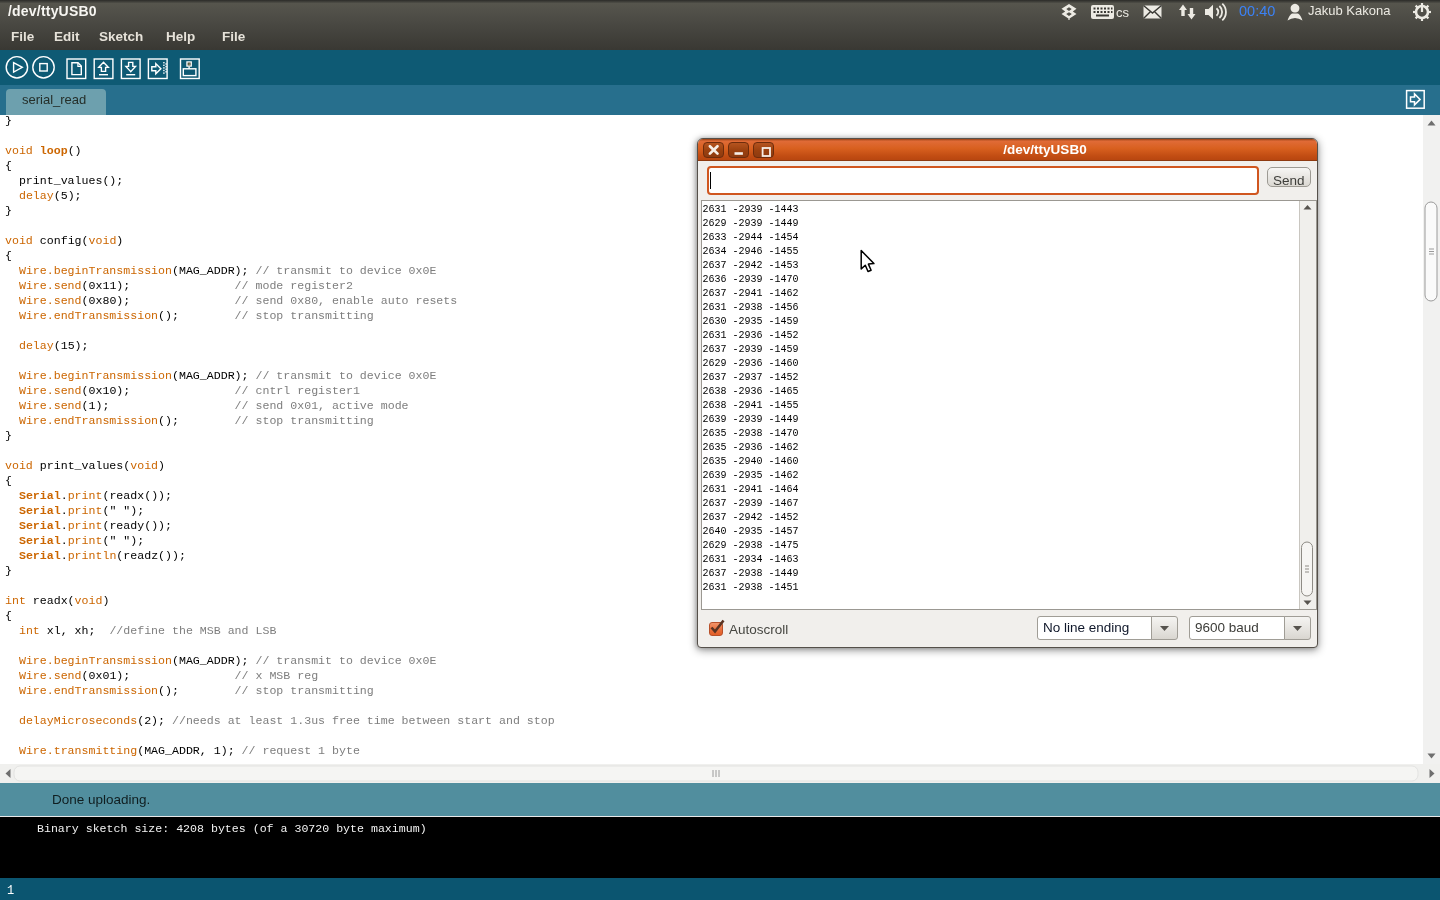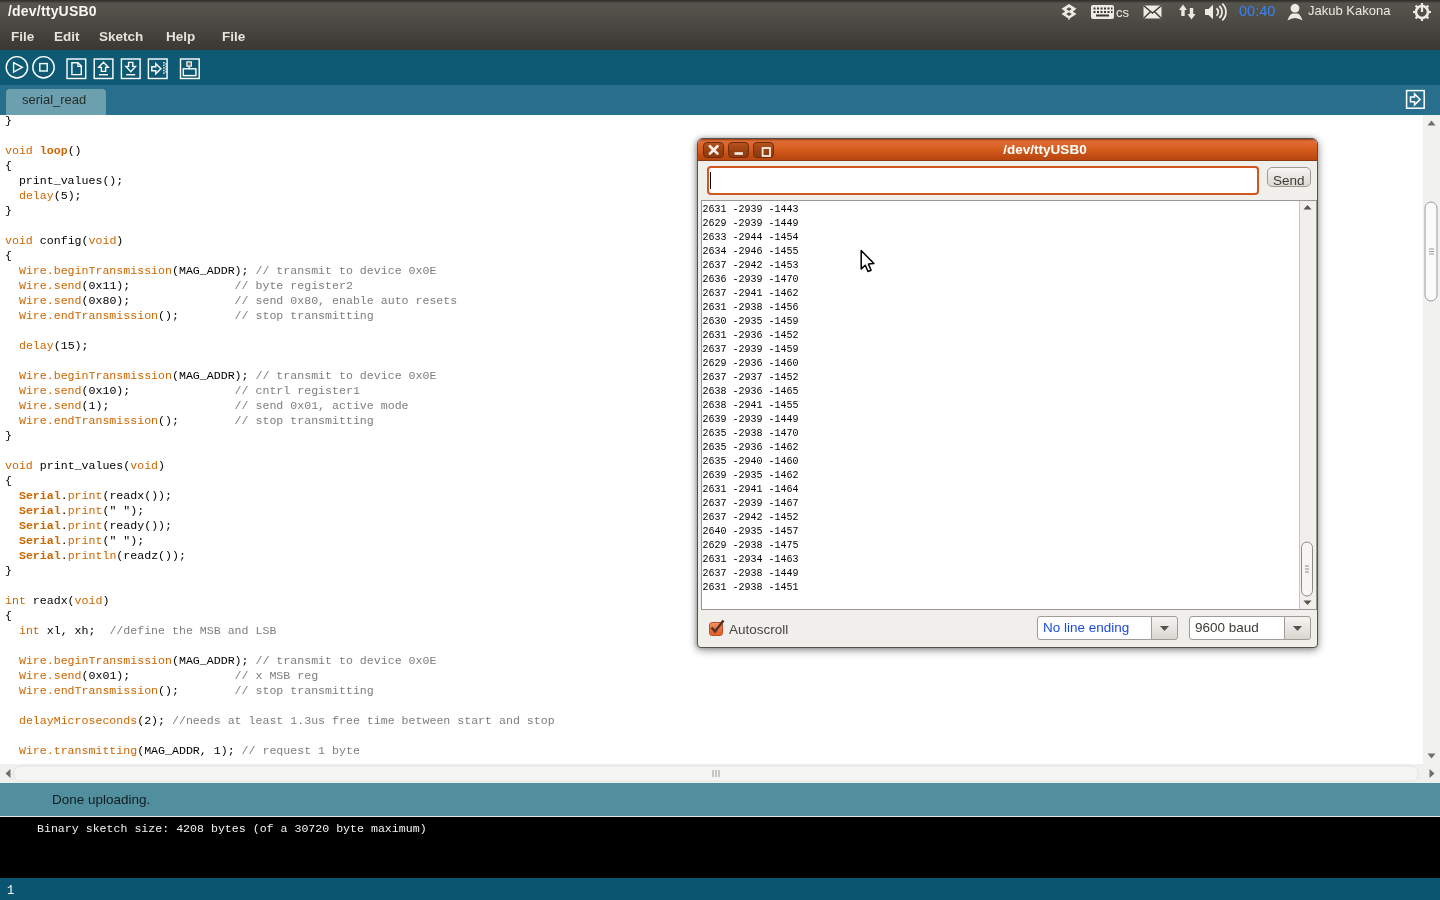--- a/index.html
+++ b/index.html
@@ -133,21 +133,21 @@
 
 <span class="kw">void</span> <span class="kb">loop</span>()
 {
   print_values();
   <span class="kw">delay</span>(5);
 }
 
 <span class="kw">void</span> config(<span class="kw">void</span>)
 {
   <span class="kw">Wire.beginTransmission</span>(MAG_ADDR); <span class="cm">// transmit to device 0x0E</span>
-  <span class="kw">Wire.send</span>(0x11);               <span class="cm">// byte register2</span>
+  <span class="kw">Wire.send</span>(0x11);               <span class="cm">// mode register2</span>
   <span class="kw">Wire.send</span>(0x80);               <span class="cm">// send 0x80, enable auto resets</span>
   <span class="kw">Wire.endTransmission</span>();        <span class="cm">// stop transmitting</span>
 
   <span class="kw">delay</span>(15);
 
   <span class="kw">Wire.beginTransmission</span>(MAG_ADDR); <span class="cm">// transmit to device 0x0E</span>
   <span class="kw">Wire.send</span>(0x10);               <span class="cm">// cntrl register1</span>
   <span class="kw">Wire.send</span>(1);                  <span class="cm">// send 0x01, active mode</span>
   <span class="kw">Wire.endTransmission</span>();        <span class="cm">// stop transmitting</span>
 }
@@ -272,21 +272,21 @@
 
     <div class="abs" style="left:10.5px;top:483px;width:14px;height:14px;background:linear-gradient(180deg,#f29469 0%,#ea7240 50%,#e25f28 100%);border:1px solid #b8502a;border-radius:3px;"></div>
     <svg class="abs" style="left:8px;top:477px;" width="22" height="22" viewBox="0 0 22 22">
       <path d="M5.5 11.5 L9 15.5 L17.5 4.5" stroke="#5a3423" stroke-width="2.6" fill="none"></path>
     </svg>
     <div class="abs" style="left:31px;top:483px;font-size:13.5px;color:#474742;">Autoscroll</div>
 
     <div class="abs" style="left:339px;top:477px;width:141px;height:24px;">
       <div class="abs" style="left:0;top:0;width:115px;height:24px;background:#fff;border:1px solid #a09d96;border-radius:3px 0 0 3px;"></div>
       <div class="abs" style="left:114px;top:0;width:27px;height:24px;background:linear-gradient(180deg,#f5f4f2 0%,#e6e4e0 55%,#d9d6d0 100%);border:1px solid #a09d96;border-radius:0 3px 3px 0;"></div>
-      <div class="abs" style="left:6px;top:4px;font-size:13.5px;color:#1d4ed8;">No line ending</div>
+      <div class="abs" style="left:6px;top:4px;font-size:13.5px;color:#0f172a;">No line ending</div>
       <svg class="abs" style="left:114px;top:0;" width="27" height="24" viewBox="0 0 27 24">
           <path d="M9 10 L13.5 15 L18 10 Z" fill="#56534e"></path>
         </svg>
     </div>
 
     <div class="abs" style="left:491px;top:477px;width:122px;height:16px;">
       <div class="abs" style="left:0;top:0;width:96px;height:24px;background:#fff;border:1px solid #a09d96;border-radius:3px 0 0 3px;"></div>
       <div class="abs" style="left:95px;top:0;width:27px;height:24px;background:linear-gradient(180deg,#f5f4f2 0%,#e6e4e0 55%,#d9d6d0 100%);border:1px solid #a09d96;border-radius:0 3px 3px 0;"></div>
       <div class="abs" style="left:6px;top:4px;font-size:13.5px;color:#3c3c38;">9600 baud</div>
       <svg class="abs" style="left:95px;top:0;" width="27" height="24" viewBox="0 0 27 24">

